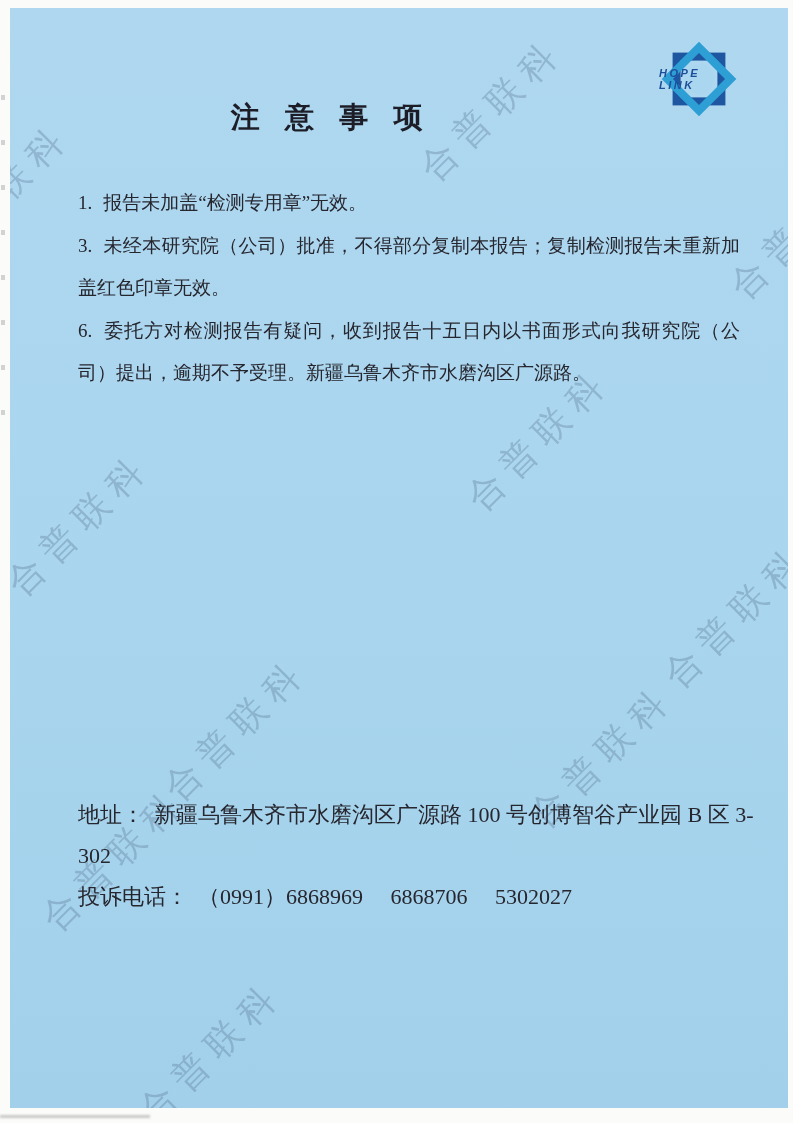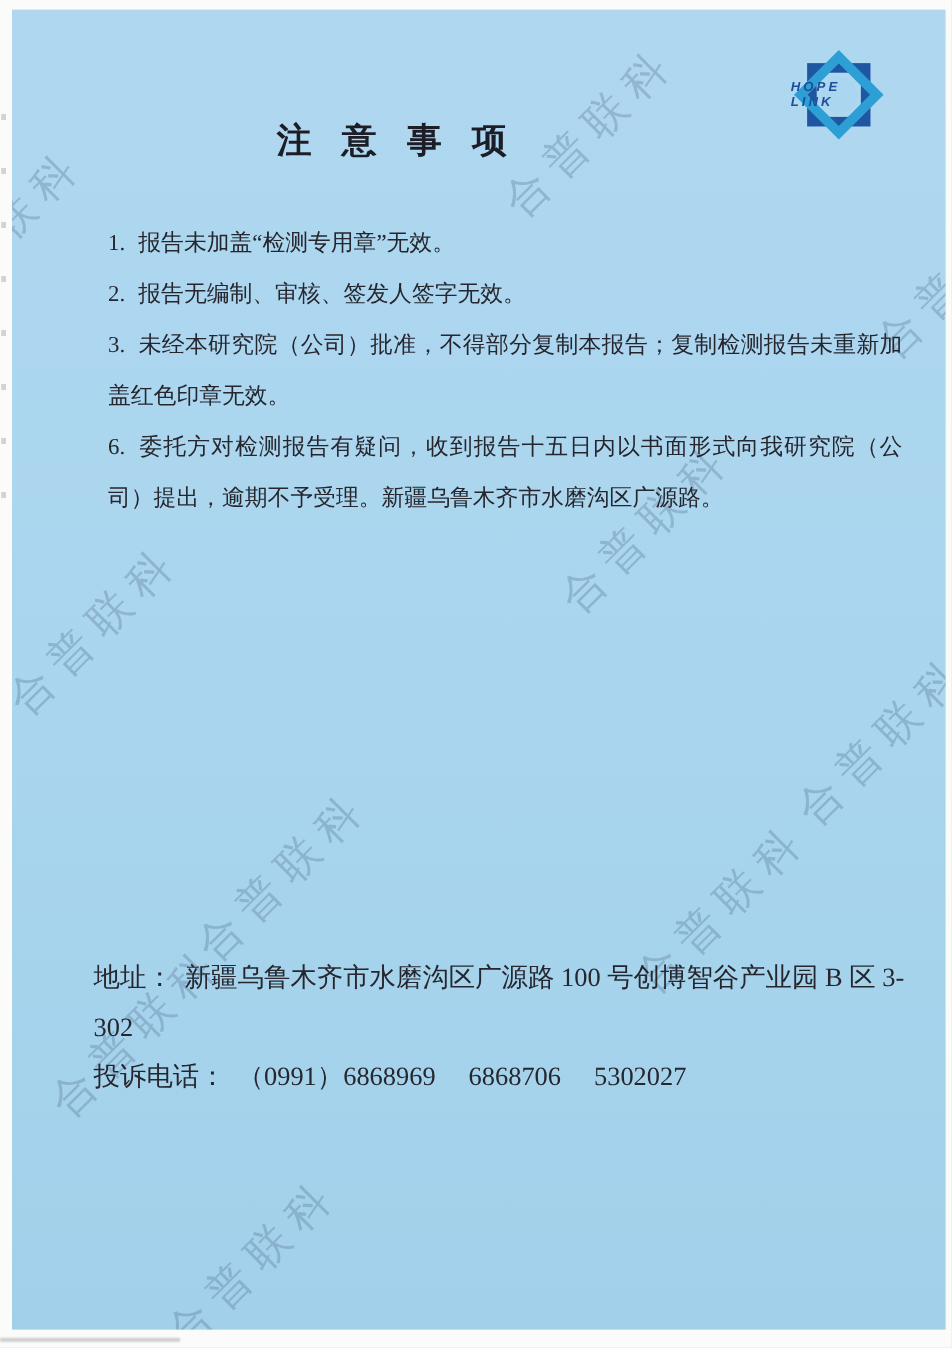--- a/index.html
+++ b/index.html
@@ -66,21 +66,21 @@
     width: 642px;
     text-align: center;
     font-size: 29px;
     font-weight: bold;
     letter-spacing: 9px;
     color: #1d1d27;
   }
   
   .notice {
     position: absolute;
-    left: 80px; top: 174px;
+    left: 68px; top: 174px;
     width: 662px;
     font-size: 19px;
     line-height: 42.5px;
     color: #26262e;
     text-align: justify;
   }
   .notice p { margin: 0; }
   .notice .num { margin-right: 11px; }
   
   .contact {
@@ -137,21 +137,20 @@
       <div class="logo-text">
         <span>HOPE</span>
         <span>LINK</span>
       </div>
     </div>
 
     <div class="title">注 意 事 项</div>
 
     <div class="notice">
       <p><span class="num">1.</span><span>报告未加盖“检测专用章”无效。</span></p>
-      <p><span class="num">2.</span><span>报告无编制、审核、签发人签字无效。</span></p>
       <p><span class="num">3.</span><span>未经本研究院（公司）批准，不得部分复制本报告；复制检测报告未重新加盖红色印章无效。</span></p>
       <p><span class="num">6.</span><span>委托方对检测报告有疑问，收到报告十五日内以书面形式向我研究院（公司）提出，逾期不予受理。新疆乌鲁木齐市水磨沟区广源路。</span></p>
     </div>
 
     <div class="contact">
       <p><span class="lbl">地址：</span><span class="val">新疆乌鲁木齐市水磨沟区广源路 100 号创博智谷产业园 B 区 3-302</span></p>
       <p><span class="lbl">投诉电话：</span><span class="val">（0991）6868969　 6868706 　5302027</span></p>
     </div>
   </div>
 

